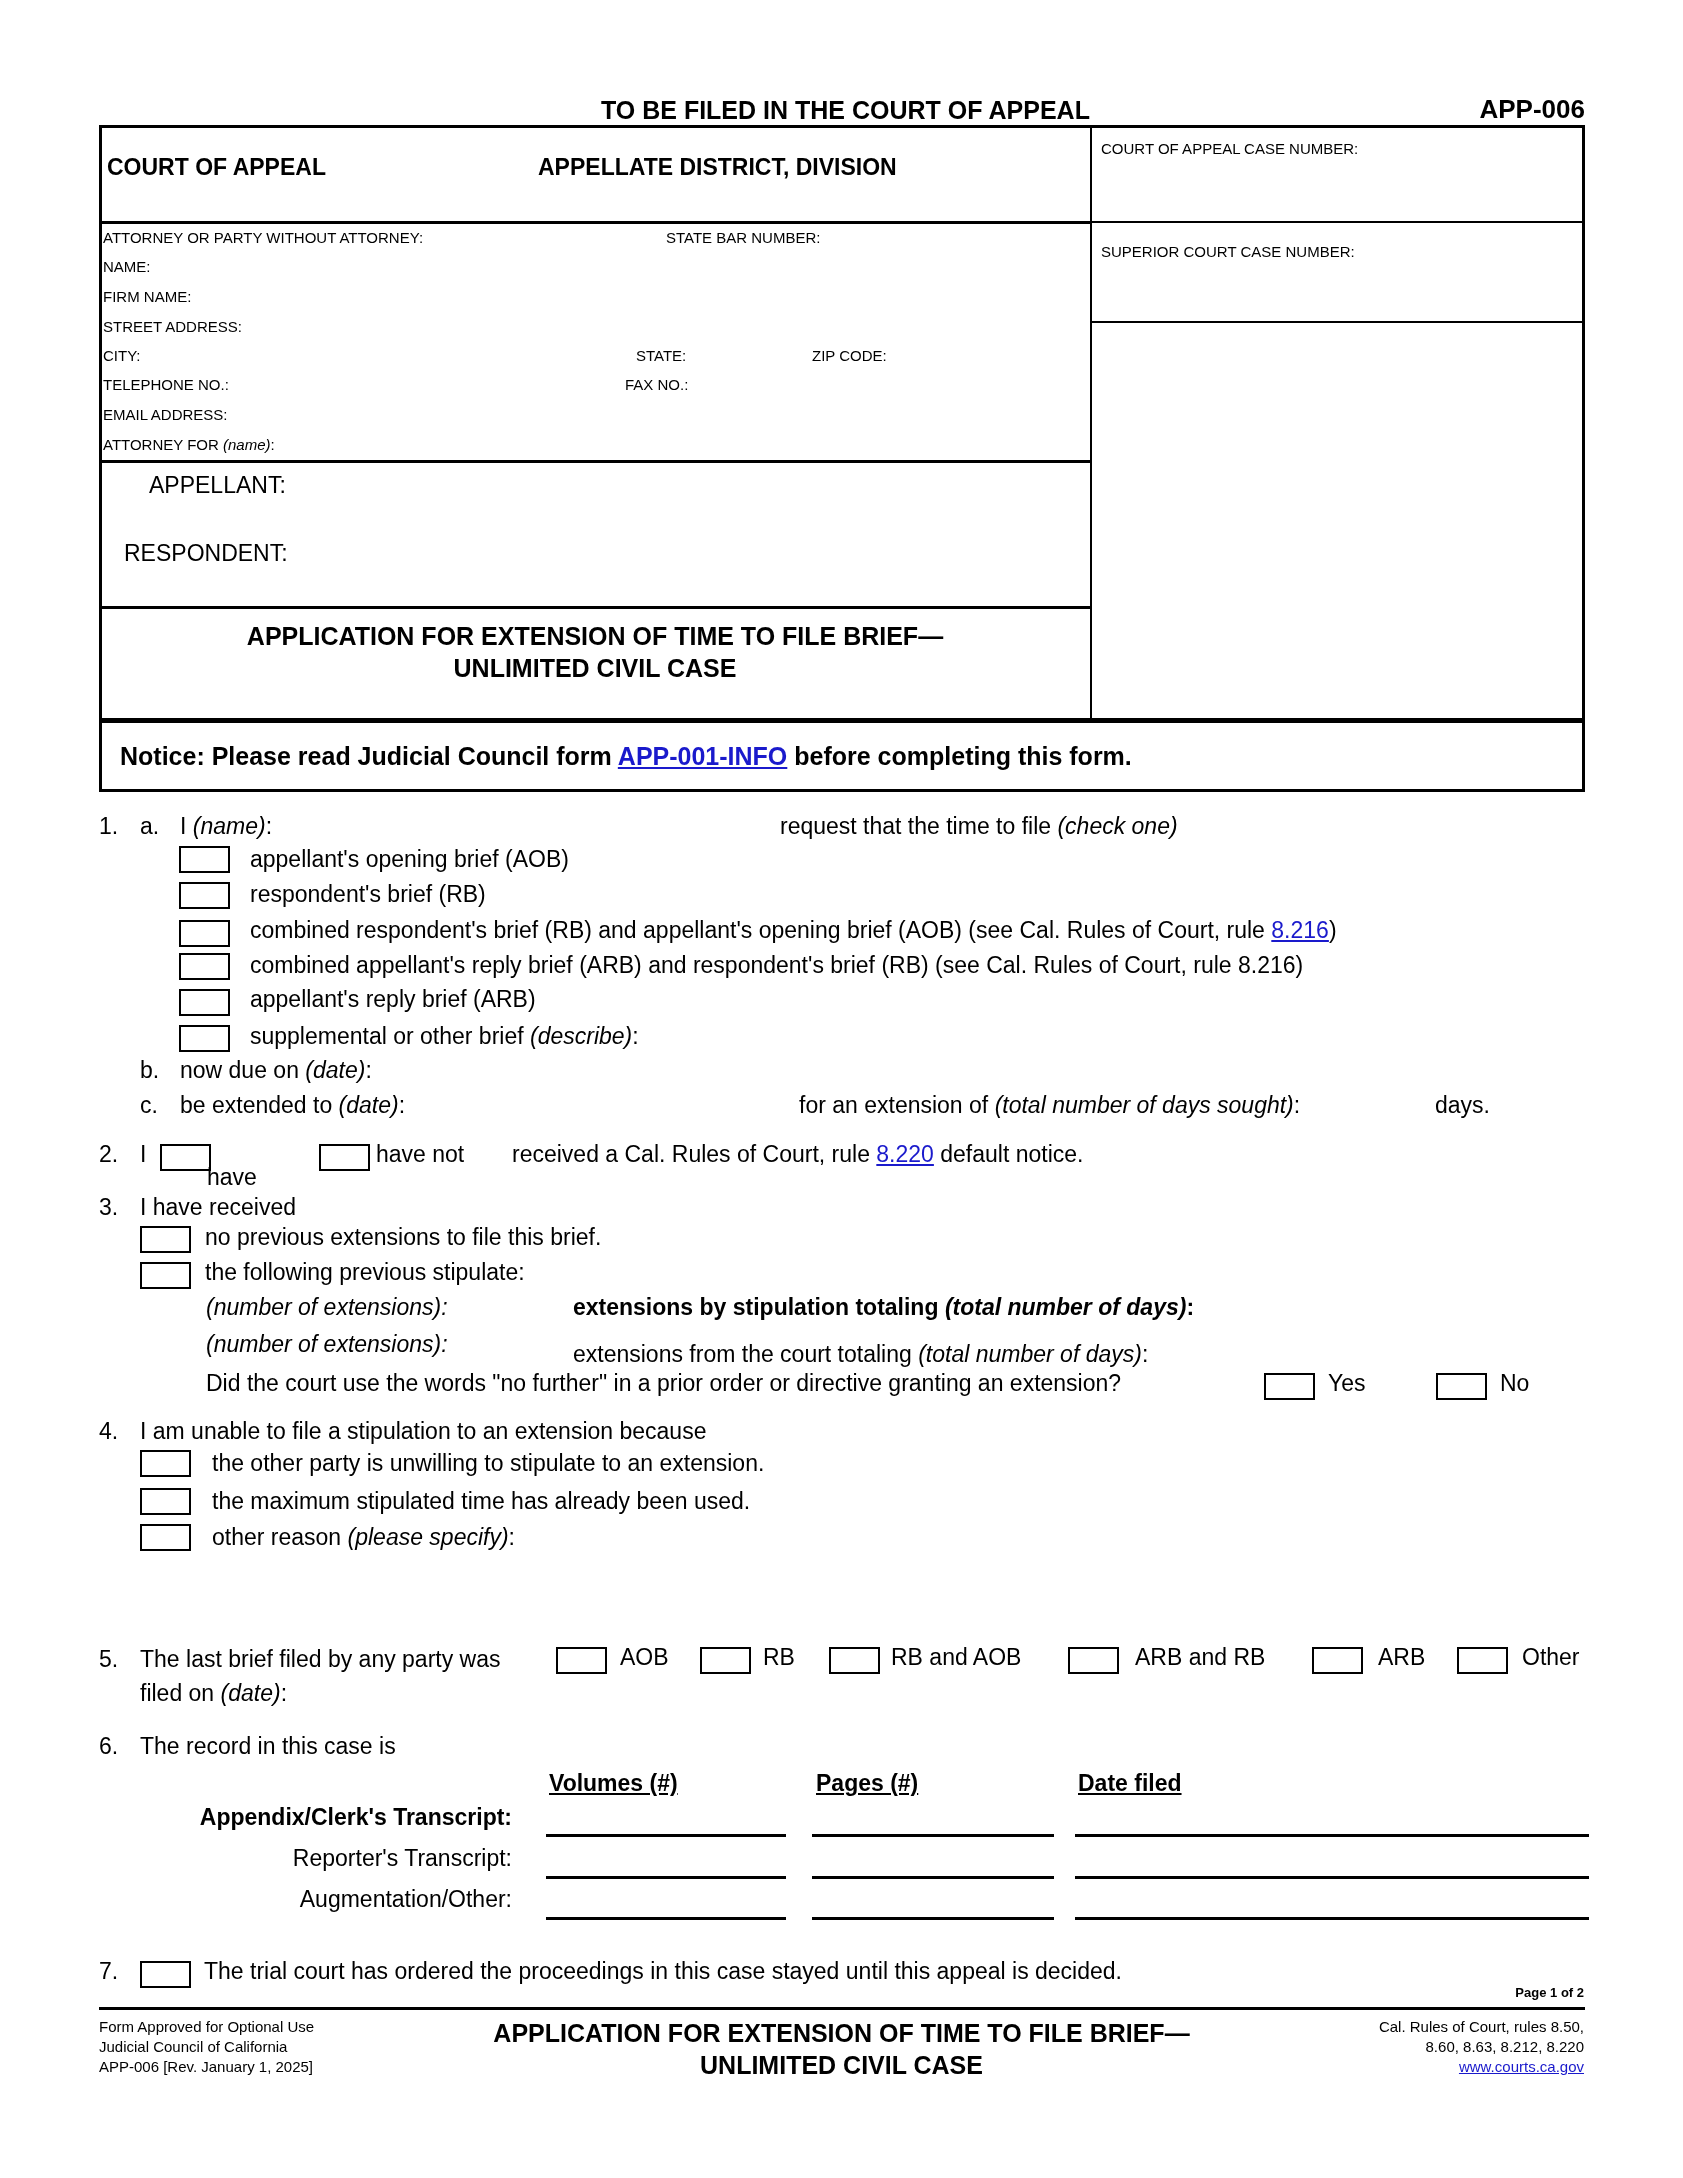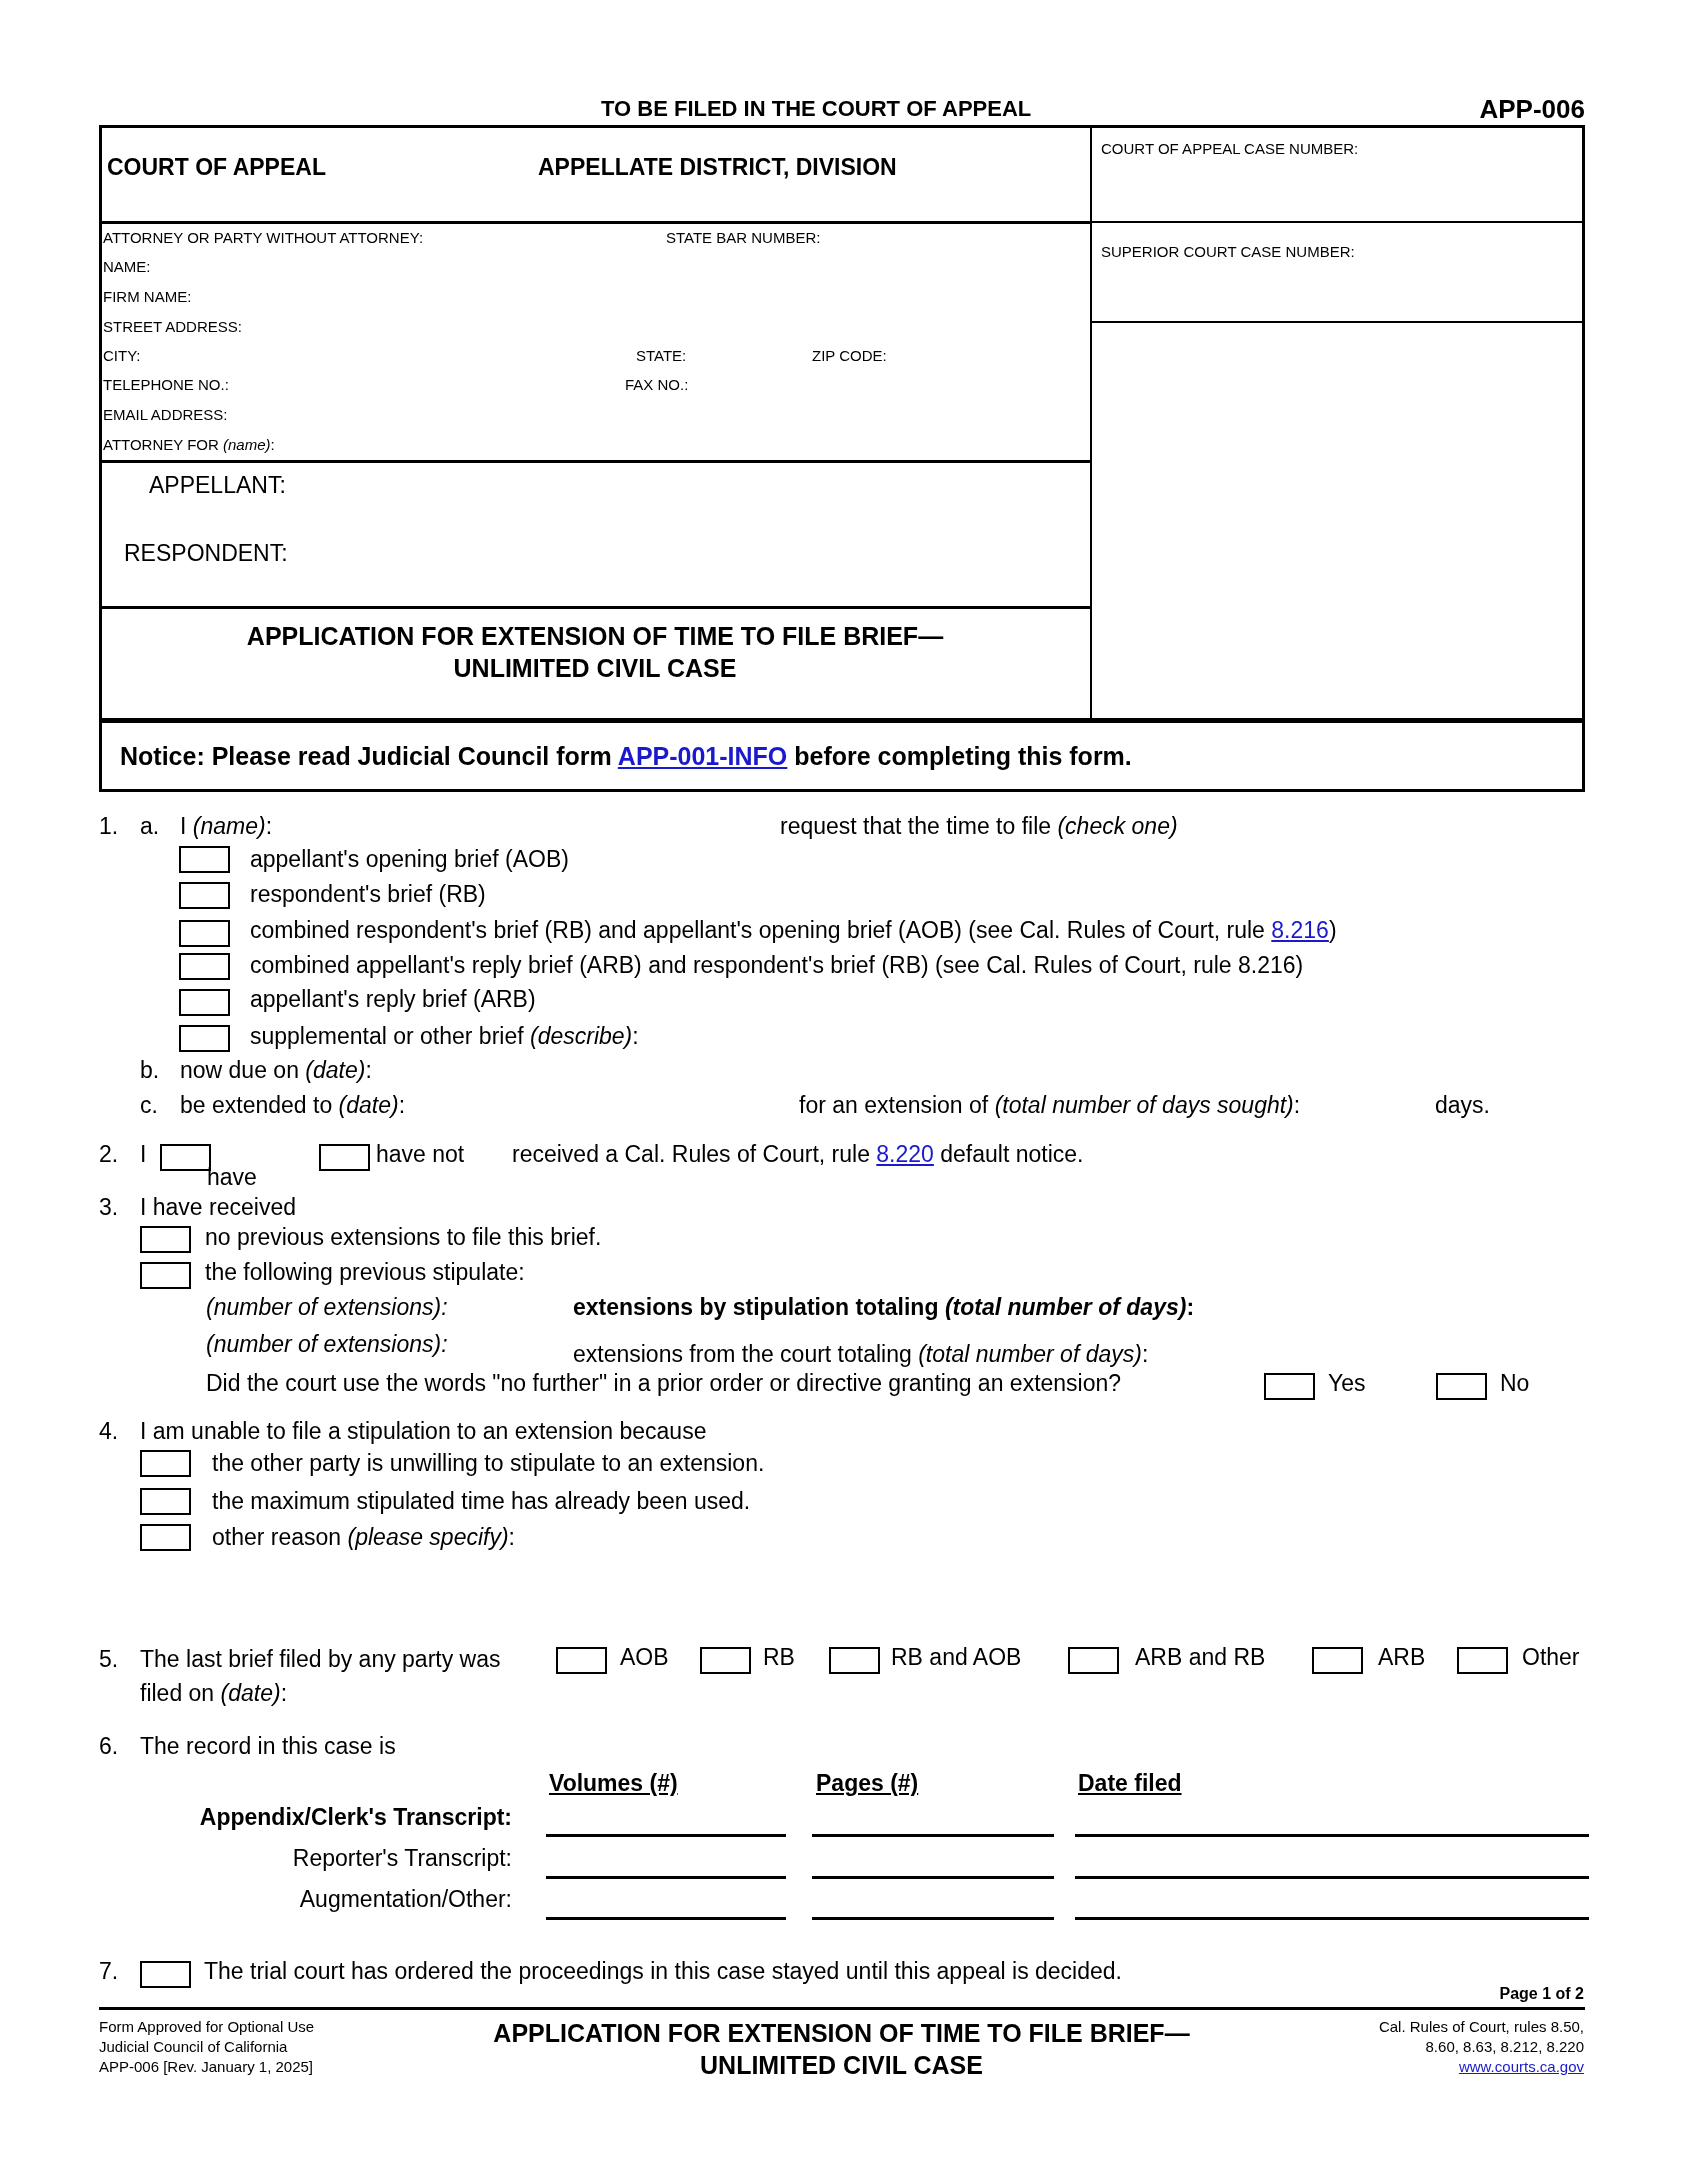--- a/index.html
+++ b/index.html
@@ -14,21 +14,21 @@
   .vline { position: absolute; background: #000; width: 2px; }
   .box { position: absolute; border: 2px solid #000; box-sizing: border-box; }
   .cb { position: absolute; width: 51px; height: 27px; border: 2px solid #000; box-sizing: border-box; background: #fff; cursor: pointer; }
   .link { color: #1a1acc; text-decoration: underline; cursor: pointer; }
   .uline { text-decoration: underline; font-weight: bold; }
   .fieldline { position: absolute; height: 3px; background: #000; }
 </style>
 </head>
 <body>
 
-<div class="abs b" style="left:601px; top:96px; font-size:22px;">TO BE FILED IN THE COURT OF APPEAL</div>
+<div class="abs b" style="left:601px; top:96px; font-size:25px;">TO BE FILED IN THE COURT OF APPEAL</div>
 <div class="abs b" style="right:98px; top:94px; font-size:26px;">APP-006</div>
 
 <div class="box" style="left:99px; top:125px; width:1486px; height:596px; border-width:3px;"></div>
 
 <div class="vline" style="left:1090px; top:125px; height:596px;"></div>
 
 <div class="hline" style="left:99px; top:221px; width:992px;"></div>
 <div class="hline" style="left:99px; top:460px; width:992px;"></div>
 <div class="hline" style="left:99px; top:606px; width:992px;"></div>
 
@@ -176,21 +176,21 @@
 <div class="fieldline" style="left:1075px; top:1876px; width:514px;"></div>
 
 <div class="fieldline" style="left:546px; top:1917px; width:240px;"></div>
 <div class="fieldline" style="left:812px; top:1917px; width:242px;"></div>
 <div class="fieldline" style="left:1075px; top:1917px; width:514px;"></div>
 
 <div class="abs t24" style="left:99px; top:1958px;">7.</div>
 <div class="cb" style="left:140px; top:1961px;"></div>
 <div class="abs t24" style="left:204px; top:1958px;">The trial court has ordered the proceedings in this case stayed until this appeal is decided.</div>
 
-<div class="abs b" style="right:99px; top:1985px; font-size:16px;">Page 1 of 2</div>
+<div class="abs b" style="right:99px; top:1985px; font-size:13px;">Page 1 of 2</div>
 <div class="hline" style="left:99px; top:2007px; width:1486px;"></div>
 
 <div class="abs t15" style="left:99px; top:2017px; line-height:20px;">
   <div>Form Approved for Optional Use</div>
   <div>Judicial Council of California</div>
   <div>APP-006 [Rev. January 1, 2025]</div>
 </div>
 
 <div class="abs b" style="left:396px; width:891px; top:2019px; text-align:center; font-size:25px;">APPLICATION FOR EXTENSION OF TIME TO FILE BRIEF—</div>
 <div class="abs b" style="left:396px; width:891px; top:2051px; text-align:center; font-size:25px;">UNLIMITED CIVIL CASE</div>

